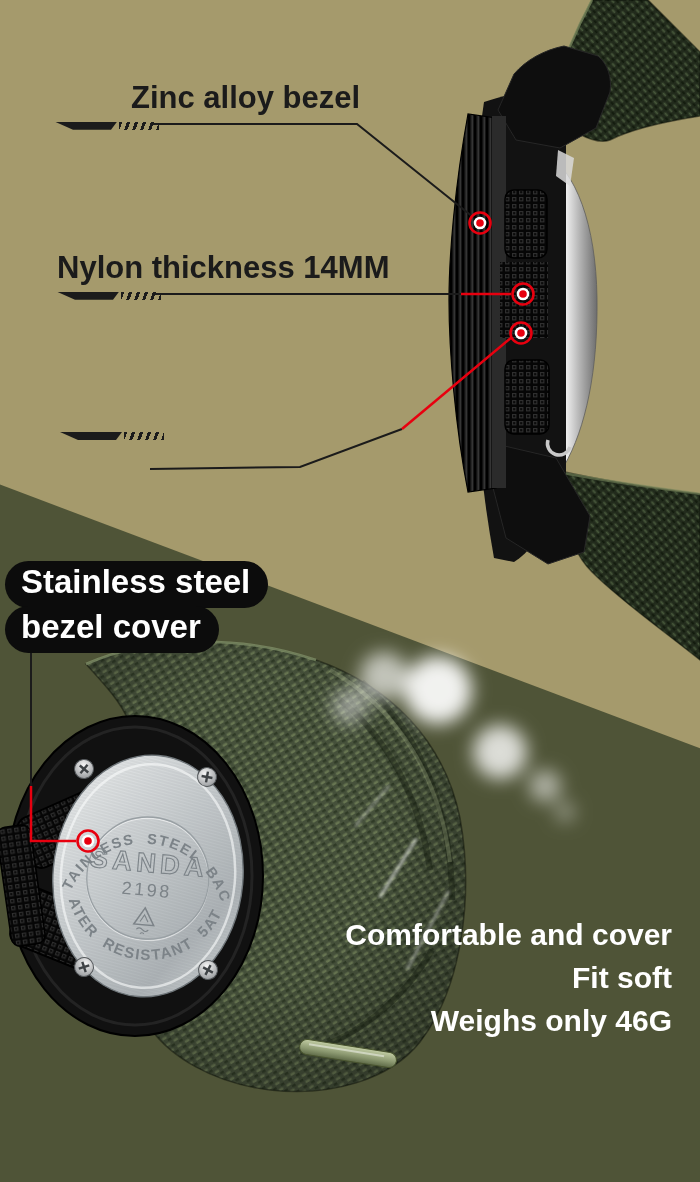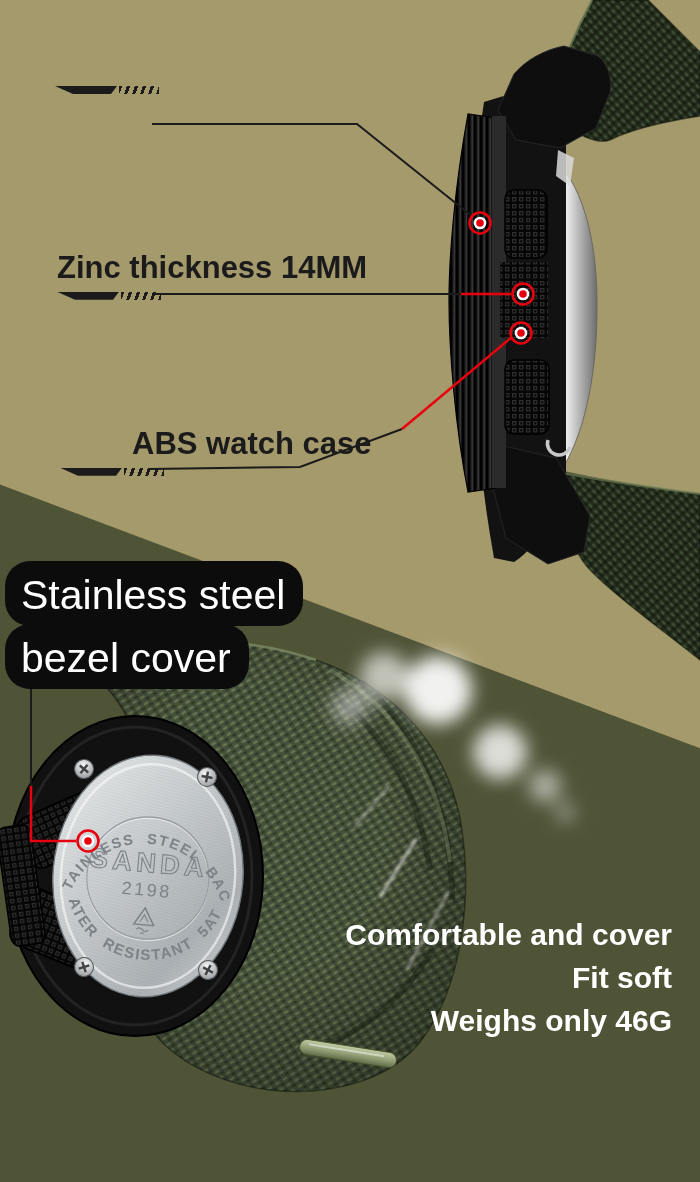--- a/index.html
+++ b/index.html
@@ -30,22 +30,22 @@
     background:repeating-linear-gradient(110deg,var(--label_text,#1b1b1b) 0 3px,transparent 3px 7.5px);
   }
   #ann-zinc{left:55px;top:80px;}
   #ann-zinc .ann-text{margin-left:76px;}
   #ann-case{left:57px;top:250px;}
   #ann-abs{left:60px;top:426px;}
   #ann-abs .ann-text{margin-left:72px;}
   .pills{position:absolute;left:5px;top:561px;z-index:3;}
   .pill{
     display:table;background:var(--pill_bg,#0c0c0c);color:var(--pill_text,#fff);
-    font-size:41px;font-weight:400;line-height:1.12;
-    padding:12px 18px 7px 16px;border-radius:25px;white-space:nowrap;
+    font-size:33px;font-weight:700;line-height:1.12;
+    padding:3px 18px 7px 16px;border-radius:25px;white-space:nowrap;
   }
   .pill + .pill{margin-top:-2px;}
   .features{
     position:absolute;right:28px;top:913px;z-index:3;text-align:right;
     font-size:30px;font-weight:600;line-height:43px;color:var(--feature_text,#fff);
     white-space:nowrap;
   }
 </style>
 </head>
 <body>
@@ -266,36 +266,36 @@
       </g>
       <g transform="translate(88,841)">
         <circle r="10.5" fill="none" style="stroke:var(--pointer_red,#e8000f)" stroke-width="2.6"></circle>
         <circle r="6.3" fill="#ffffff"></circle>
         <circle r="3.8" style="fill:var(--pointer_red,#e8000f)"></circle>
       </g>
     </g>
   </svg>
 
   <div class="ann" id="ann-zinc">
+    <div class="ann-text">Zinc alloy bezel</div>
     <div class="bar">
       <span class="bar-solid"></span>
       <span class="bar-hatch"></span>
     </div>
   </div>
 
   <div class="ann" id="ann-case">
-    <div class="ann-text">Zinc thickness 14MM</div>
+    <div class="ann-text">Nylon thickness 14MM</div>
     <div class="bar">
       <span class="bar-solid"></span>
       <span class="bar-hatch"></span>
     </div>
   </div>
 
   <div class="ann" id="ann-abs">
-    <div class="ann-text">ABS watch case</div>
     <div class="bar">
       <span class="bar-solid"></span>
       <span class="bar-hatch"></span>
     </div>
   </div>
 
   <div class="pills">
     <div class="pill">Stainless steel</div>
     <div class="pill">bezel cover</div>
   </div>

